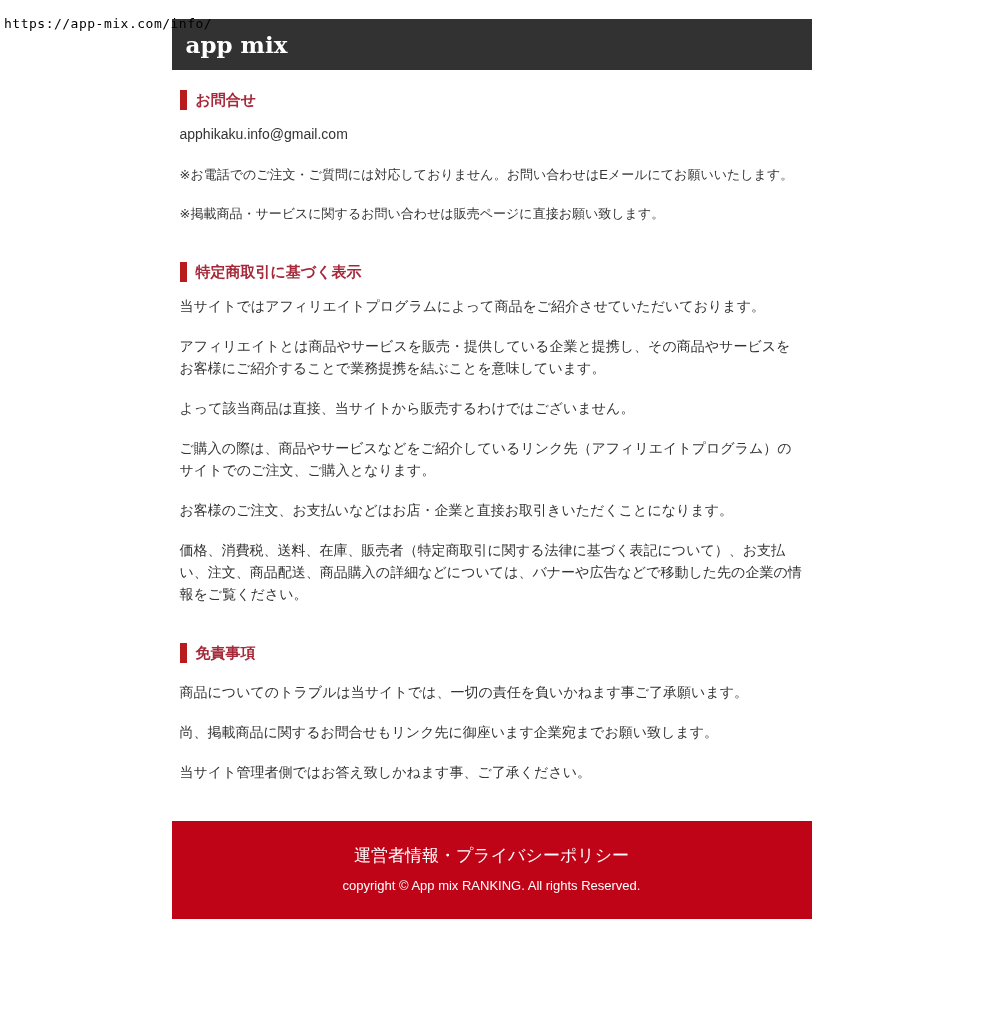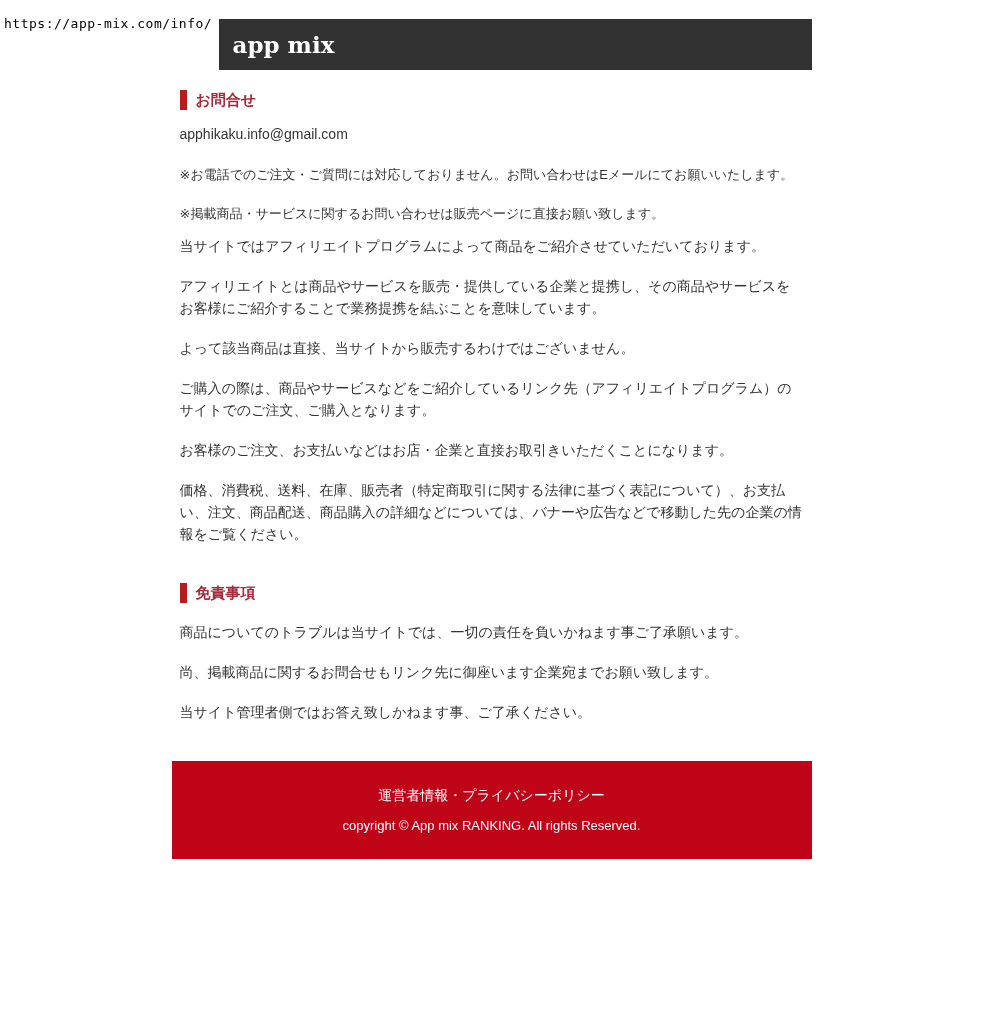--- a/index.html
+++ b/index.html
@@ -20,21 +20,20 @@
     width: 640px;
     margin: 0 auto;
     padding-top: 19px;
   }
   .site-header {
     background: #323232;
     height: 51px;
     display: flex;
     align-items: center;
     padding-left: 14px;
-    margin-left: 47px;
   }
   .logo {
     color: #ffffff;
     font-family: "DejaVu Serif", "Liberation Serif", serif;
     font-weight: bold;
     font-size: 23px;
     text-decoration: none;
     cursor: pointer;
   }
   .content { padding: 0 8px; }
@@ -71,21 +70,21 @@
     margin-top: 38px;
     background: #c00418;
     height: 98px;
     text-align: center;
     color: #ffffff;
     padding-top: 25px;
   }
   .footer-link {
     display: inline-block;
     color: #ffffff;
-    font-size: 14px;
+    font-size: 17px;
     line-height: 19px;
     text-decoration: none;
     cursor: pointer;
   }
   .footer-copyright {
     margin-top: 12px;
     font-size: 13px;
     line-height: 17px;
   }
 </style>
@@ -104,20 +103,21 @@
 
 
     <section class="section" id="sec-contact">
       <h2 class="section-heading">お問合せ</h2>
       <p class="email first">apphikaku.info@gmail.com</p>
       <p class="note n1">※お電話でのご注文・ご質問には対応しておりません。お問い合わせはEメールにてお願いいたします。</p>
       <p class="note">※掲載商品・サービスに関するお問い合わせは販売ページに直接お願い致します。</p>
     </section>
 
     <section class="section" id="sec-tokushoho">
+      <h2 class="section-heading">特定商取引に基づく表示</h2>
       <p class="first">当サイトではアフィリエイトプログラムによって商品をご紹介させていただいております。</p>
       <p>アフィリエイトとは商品やサービスを販売・提供している企業と提携し、その商品やサービスをお客様にご紹介することで業務提携を結ぶことを意味しています。</p>
       <p>よって該当商品は直接、当サイトから販売するわけではございません。</p>
       <p>ご購入の際は、商品やサービスなどをご紹介しているリンク先（アフィリエイトプログラム）のサイトでのご注文、ご購入となります。</p>
       <p>お客様のご注文、お支払いなどはお店・企業と直接お取引きいただくことになります。</p>
       <p>価格、消費税、送料、在庫、販売者（特定商取引に関する法律に基づく表記について）、お支払い、注文、商品配送、商品購入の詳細などについては、バナーや広告などで移動した先の企業の情報をご覧ください。</p>
     </section>
 
     <section class="section" id="sec-disclaimer">
       <h2 class="section-heading">免責事項</h2>

